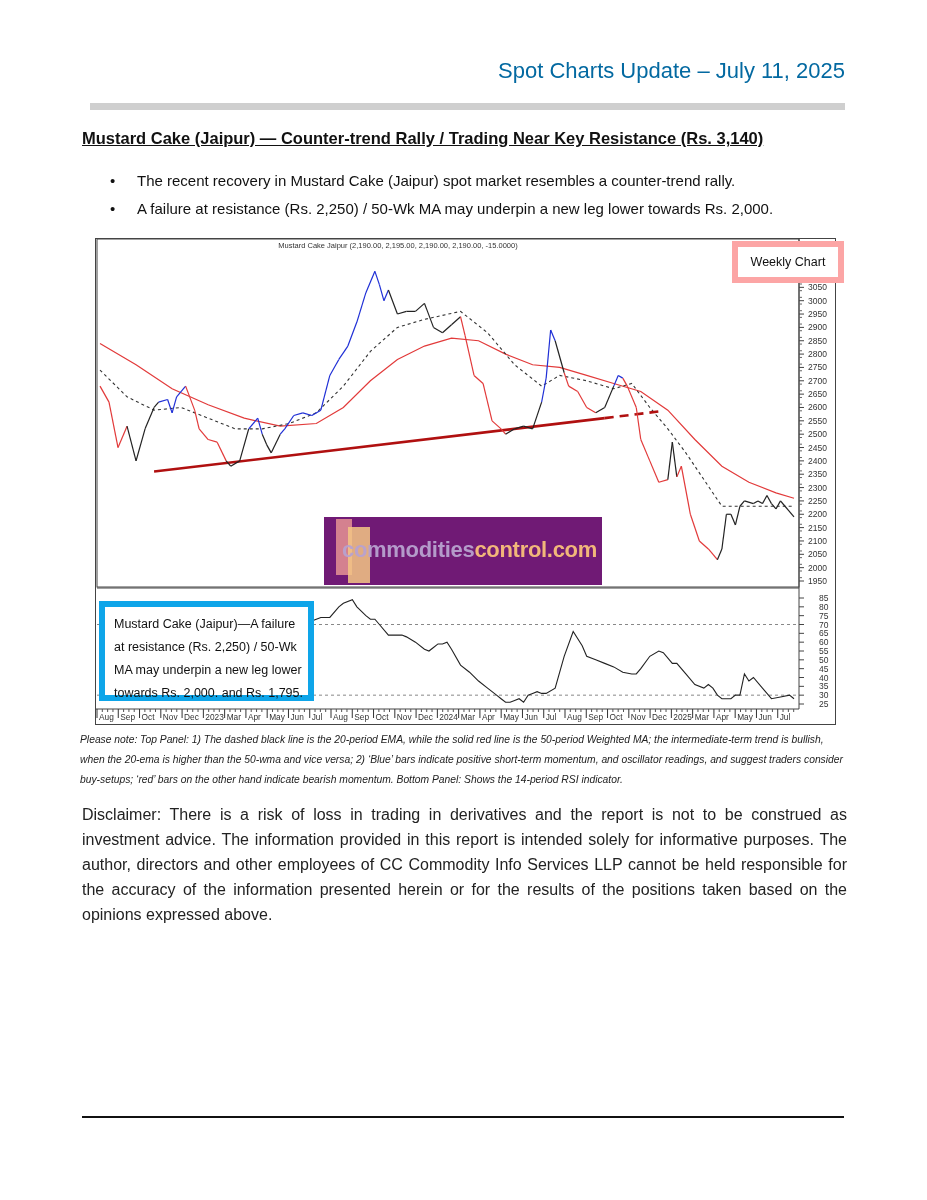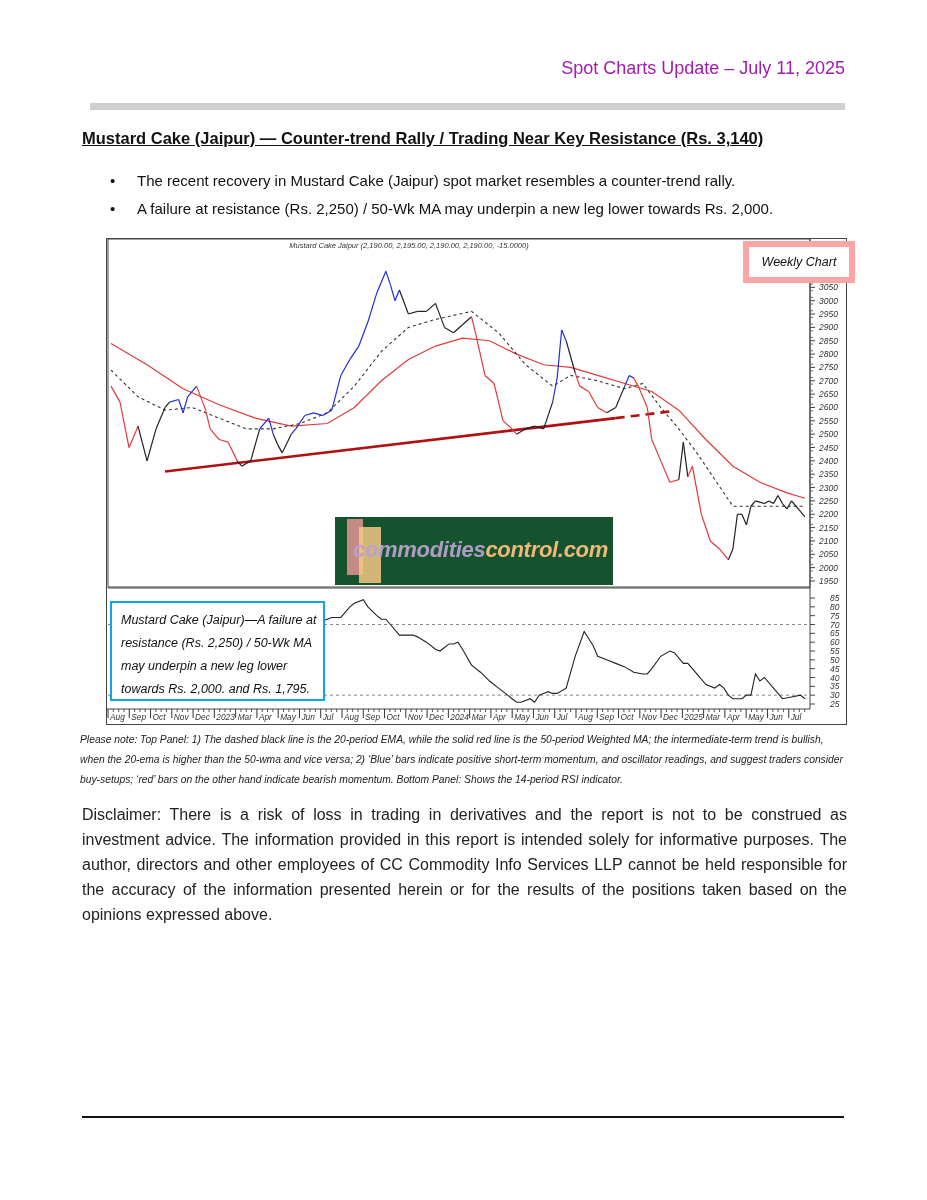--- a/index.html
+++ b/index.html
@@ -1,30 +1,30 @@
 <!DOCTYPE html>
 <html><head>
 <meta charset="utf-8">
 <style>
   html,body{margin:0;padding:0;background:#fff;}
   body{width:927px;height:1200px;position:relative;font-family:"Liberation Sans",sans-serif;color:#111;}
-  .hdr{position:absolute;right:82px;top:58px;font-size:18px;color:#a21caf;}
+  .hdr{position:absolute;right:82px;top:58px;font-size:22px;color:#0369a1;}
   .hdr-bar{position:absolute;left:90px;top:103px;width:755px;height:7px;background:#cfcfcf;}
   .title{position:absolute;left:82px;top:129px;font-size:16.5px;font-weight:bold;text-decoration:underline;color:#111;}
   .bullets{position:absolute;left:110px;top:170px;margin:0;padding:0;list-style:none;font-size:15px;}
   .bullets li{position:relative;padding-left:27px;height:28px;line-height:22px;}
   .bullets li::before{content:"\2022";position:absolute;left:0;top:0;font-size:15px;}
-  .chart-wrap{position:absolute;left:106px;top:238px;width:739px;height:485px;border:1px solid #444;background:#fff;font-style:italic;}
+  .chart-wrap{position:absolute;left:95px;top:238px;width:739px;height:485px;border:1px solid #444;background:#fff;}
   #chart-svg{position:absolute;left:0;top:0;}
   .note{position:absolute;left:80px;top:730px;width:770px;font-style:italic;font-size:10.3px;line-height:20px;color:#222;}
   .disc{position:absolute;left:82px;top:802px;width:765px;font-size:16px;line-height:25px;color:#222;text-align:justify;}
   .footer-rule{position:absolute;left:82px;top:1116px;width:762px;height:2px;background:#111;}
   .wk-box{position:absolute;left:636px;top:2px;width:100px;height:30px;border:6px solid #fca5a5;background:#fff;font-size:12.5px;line-height:30px;text-align:center;}
-  .ann-box{position:absolute;left:3px;top:362px;width:215px;height:100px;border:2px solid #0ea5e9;background:#fff;font-size:12.5px;line-height:23px;padding:6px 0 0 9px;box-sizing:border-box;}
-  .wm{position:absolute;left:228px;top:278px;width:278px;height:68px;background:#14532d;}
+  .ann-box{position:absolute;left:3px;top:362px;width:215px;height:100px;border:6px solid #0ea5e9;background:#fff;font-size:12.5px;line-height:23px;padding:6px 0 0 9px;box-sizing:border-box;}
+  .wm{position:absolute;left:228px;top:278px;width:278px;height:68px;background:#701a75;}
   .wm-text{position:absolute;left:18px;top:20px;font-size:22px;font-weight:bold;letter-spacing:-0.3px;}
   .wm-a{color:#b8a2cf;opacity:0.95;}
   .wm-b{color:#f1b77a;}
   .wm-logo1{position:absolute;left:12px;top:2px;width:16px;height:56px;background:#e59494;opacity:0.85;}
   .wm-logo2{position:absolute;left:24px;top:10px;width:22px;height:56px;background:#f3c785;opacity:0.85;}
 </style>
 </head>
 <body>
 
 <div class="hdr">Spot Charts Update – July 11, 2025</div>

